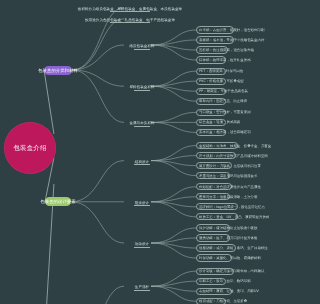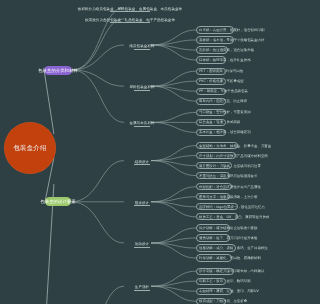--- a/index.html
+++ b/index.html
@@ -9,21 +9,21 @@
     font-family:"DejaVu Sans","Liberation Sans",sans-serif;
     overflow:hidden;position:relative;
   }
   #canvas{position:absolute;inset:0;width:300px;height:304px;}
   svg.links{position:absolute;left:0;top:0;width:300px;height:304px;pointer-events:none;}
   .node{position:absolute;box-sizing:border-box;white-space:nowrap;}
 
   
   .root{
     border-radius:50%;
-    background:#c2410c;
+    background:#be185d;
     color:#f2f7fc;
     display:flex;align-items:center;justify-content:center;
     font-size:6.4px;letter-spacing:.2px;
     box-shadow:0 0 0 .5px rgba(255,255,255,.10) inset;
   }
   
   .branch{
     border-radius:8px;
     display:flex;align-items:center;justify-content:center;
     font-size:4.3px;color:#ffffff;letter-spacing:.1px;

